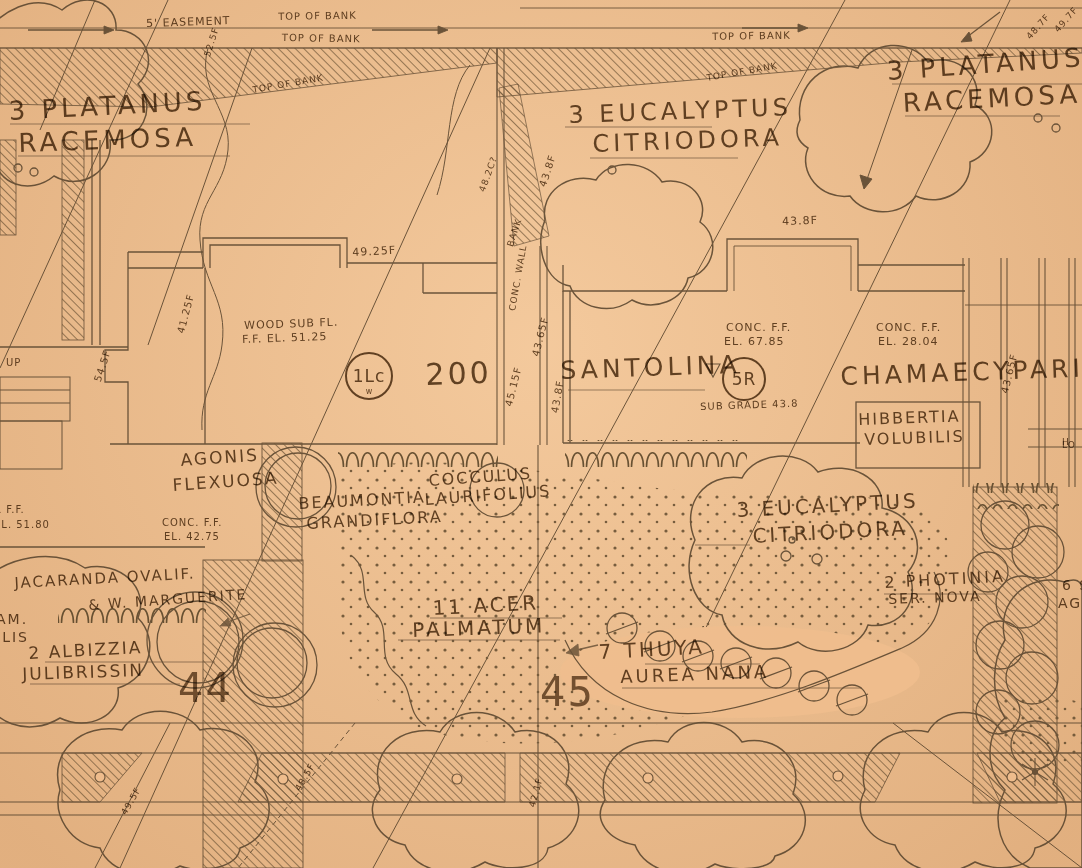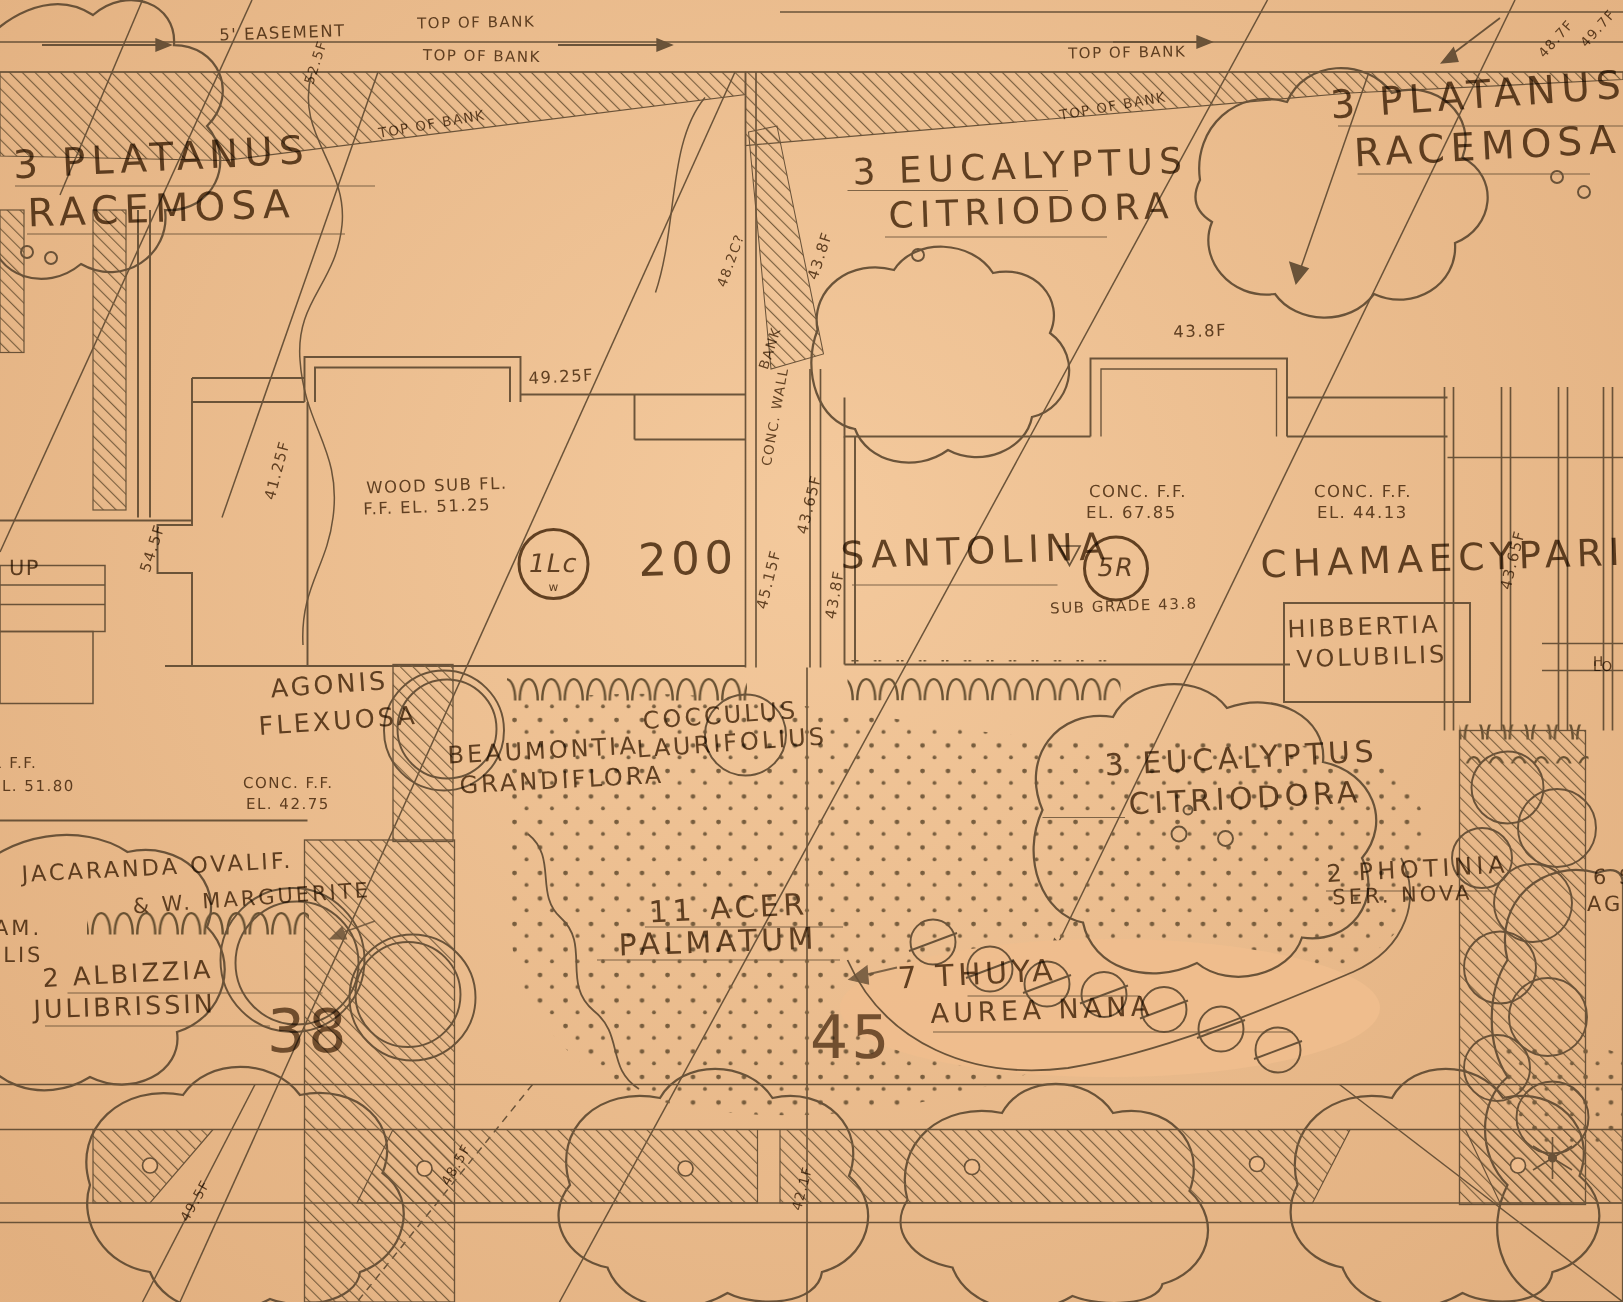--- a/index.html
+++ b/index.html
@@ -18,21 +18,21 @@
     font-family:"DejaVu Sans", sans-serif;line-height:1;
   }
   .big{letter-spacing:4px;}
   .small{letter-spacing:1px;}
   .parcel{font-size:40px;letter-spacing:2px;opacity:.8;}
   .refcircle{
     position:absolute;z-index:2;border:2.2px solid var(--ink);border-radius:50%;
     display:flex;align-items:center;justify-content:center;color:var(--ink);
     mix-blend-mode:multiply;opacity:.92;
   }
-  .refcircle .main{font-size:17px;letter-spacing:1px;font-style:italic;}
+  .refcircle .main{font-size:17px;letter-spacing:1px;}
   .refcircle .sub{position:absolute;bottom:2px;left:50%;transform:translateX(-50%);font-size:8px;}
 </style>
 </head>
 <body>
 
 <div id="sheet">
 
 <svg id="linework" width="1082" height="868" viewBox="0 0 1082 868">
   <defs>
     <pattern id="hatch" width="6" height="6" patternUnits="userSpaceOnUse" patternTransform="rotate(-45)">
@@ -327,28 +327,28 @@
 <div class="lbl" style="left:1058px;top:596px;font-size:14px">AG</div>
 <div class="lbl small" style="left:1062px;top:441px;font-size:9px">LO</div>
 <div class="lbl small" style="left:1062px;top:438px;font-size:9px">H</div>
 
 <div class="lbl small" style="left:244px;top:320px;font-size:11px;transform:rotate(-2deg)">WOOD SUB FL.</div>
 <div class="lbl small" style="left:242px;top:334px;font-size:11px;transform:rotate(-2deg)">F.F. EL. 51.25</div>
 <div class="lbl small" style="left:726px;top:322px;font-size:11px">CONC. F.F.</div>
 <div class="lbl small" style="left:724px;top:336px;font-size:11px">EL. 67.85</div>
 <div class="lbl small" style="left:700px;top:402px;font-size:10px;transform:rotate(-2deg)">SUB GRADE 43.8</div>
 <div class="lbl small" style="left:876px;top:322px;font-size:11px">CONC. F.F.</div>
-<div class="lbl small" style="left:878px;top:336px;font-size:11px">EL. 44.13</div>
+<div class="lbl small" style="left:878px;top:336px;font-size:11px">EL. 28.04</div>
 <div class="lbl small" style="left:162px;top:518px;font-size:10px">CONC. F.F.</div>
 <div class="lbl small" style="left:164px;top:532px;font-size:10px">EL. 42.75</div>
 <div class="lbl small" style="left:-6px;top:505px;font-size:10px">R F.F.</div>
 <div class="lbl small" style="left:-6px;top:520px;font-size:10px">EL. 51.80</div>
-<div class="lbl small" style="left:6px;top:372px;font-size:14px">UP</div>
-
-<div class="lbl parcel" style="left:178px;top:668px">38</div>
+<div class="lbl small" style="left:6px;top:358px;font-size:10px">UP</div>
+
+<div class="lbl parcel" style="left:178px;top:668px">44</div>
 <div class="lbl parcel" style="left:540px;top:672px">45</div>
 <div class="lbl" style="left:425px;top:360px;font-size:30px;transform:rotate(-2deg);letter-spacing:3px">200</div>
 
 <div class="refcircle" style="left:345px;top:352px;width:44px;height:44px">
   <span class="main">1Lc</span>
   <span class="sub">w</span>
 </div>
 <div class="refcircle" style="left:722px;top:357px;width:40px;height:40px">
   <span class="main">5R</span>
 </div>

